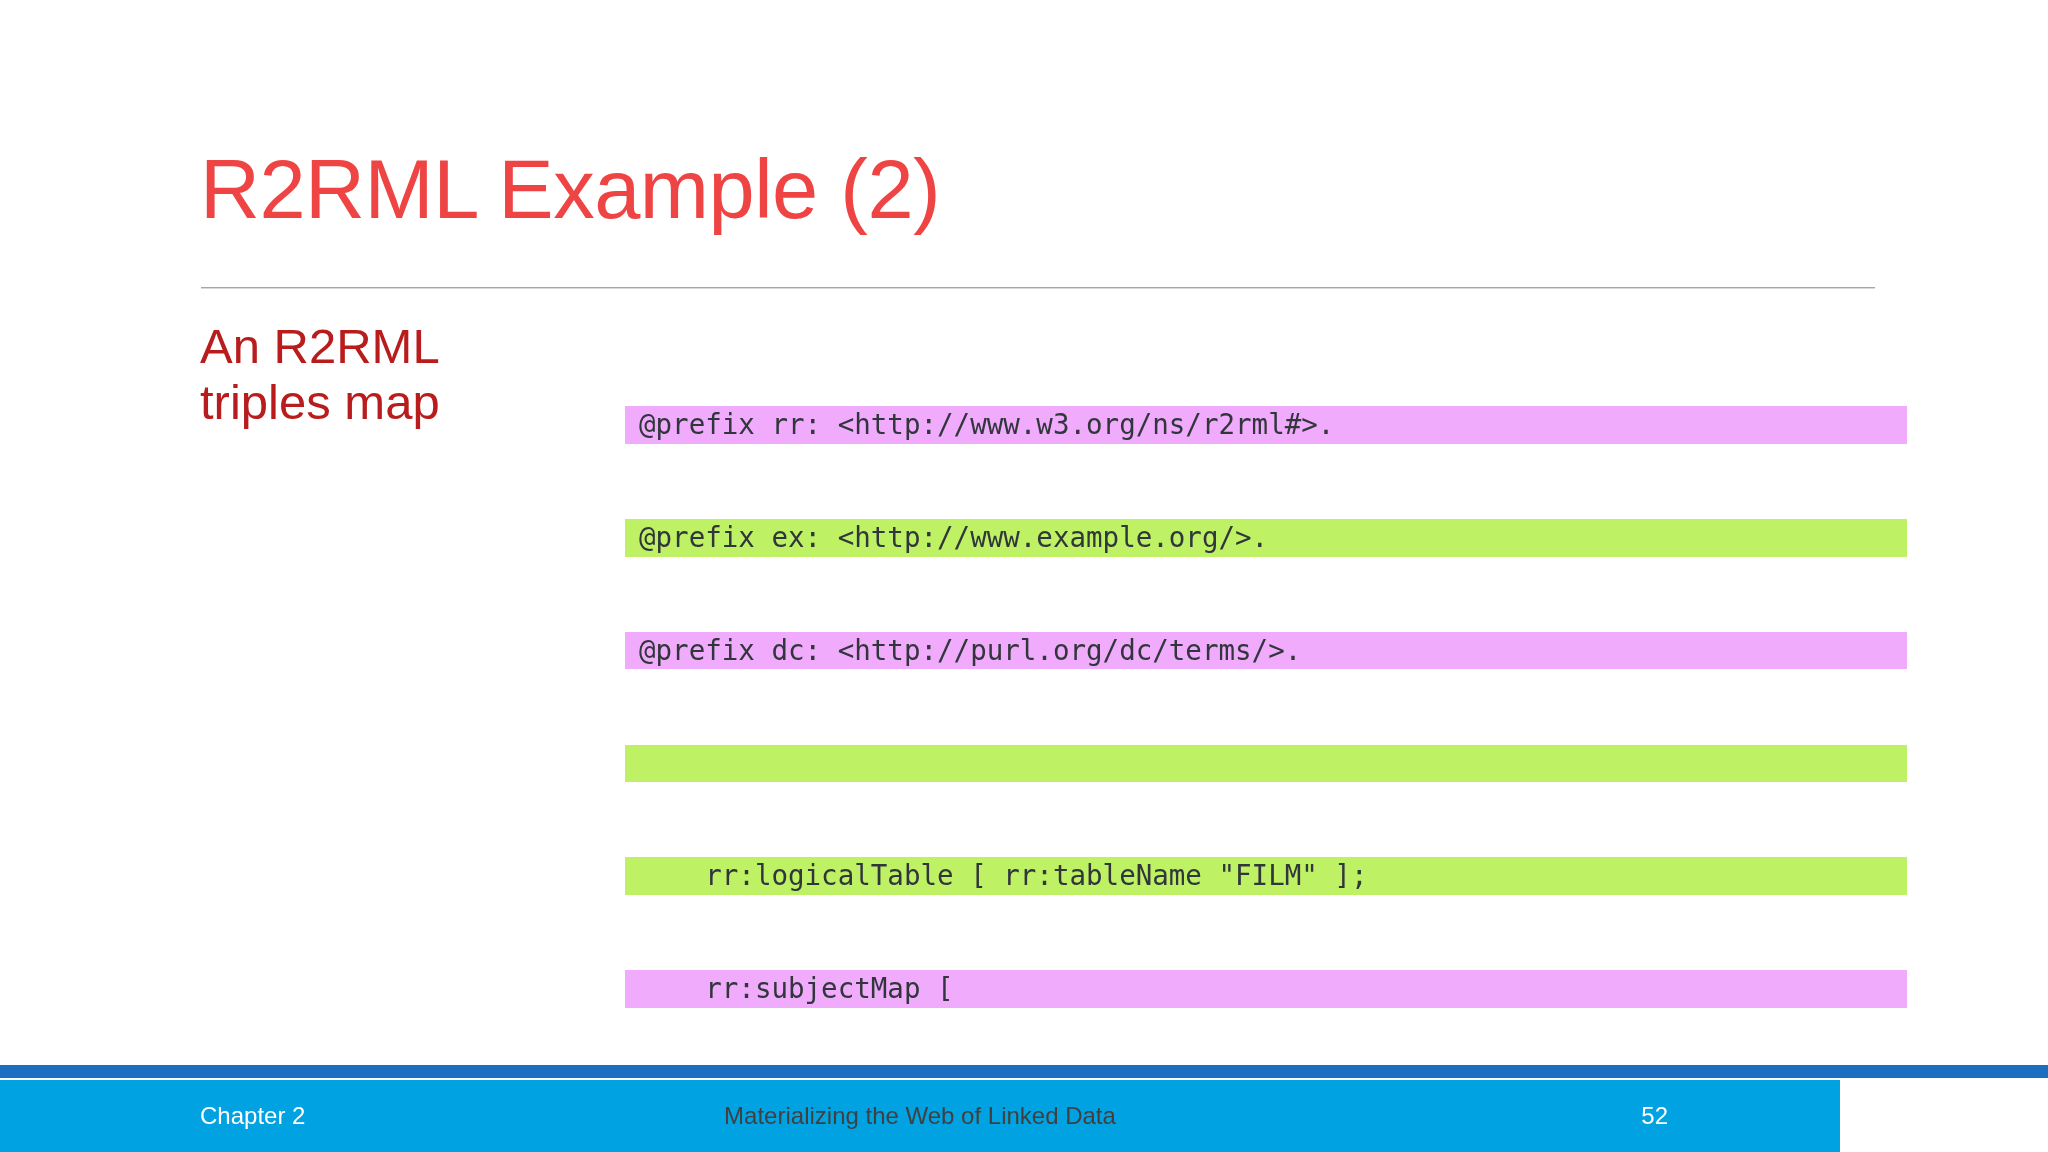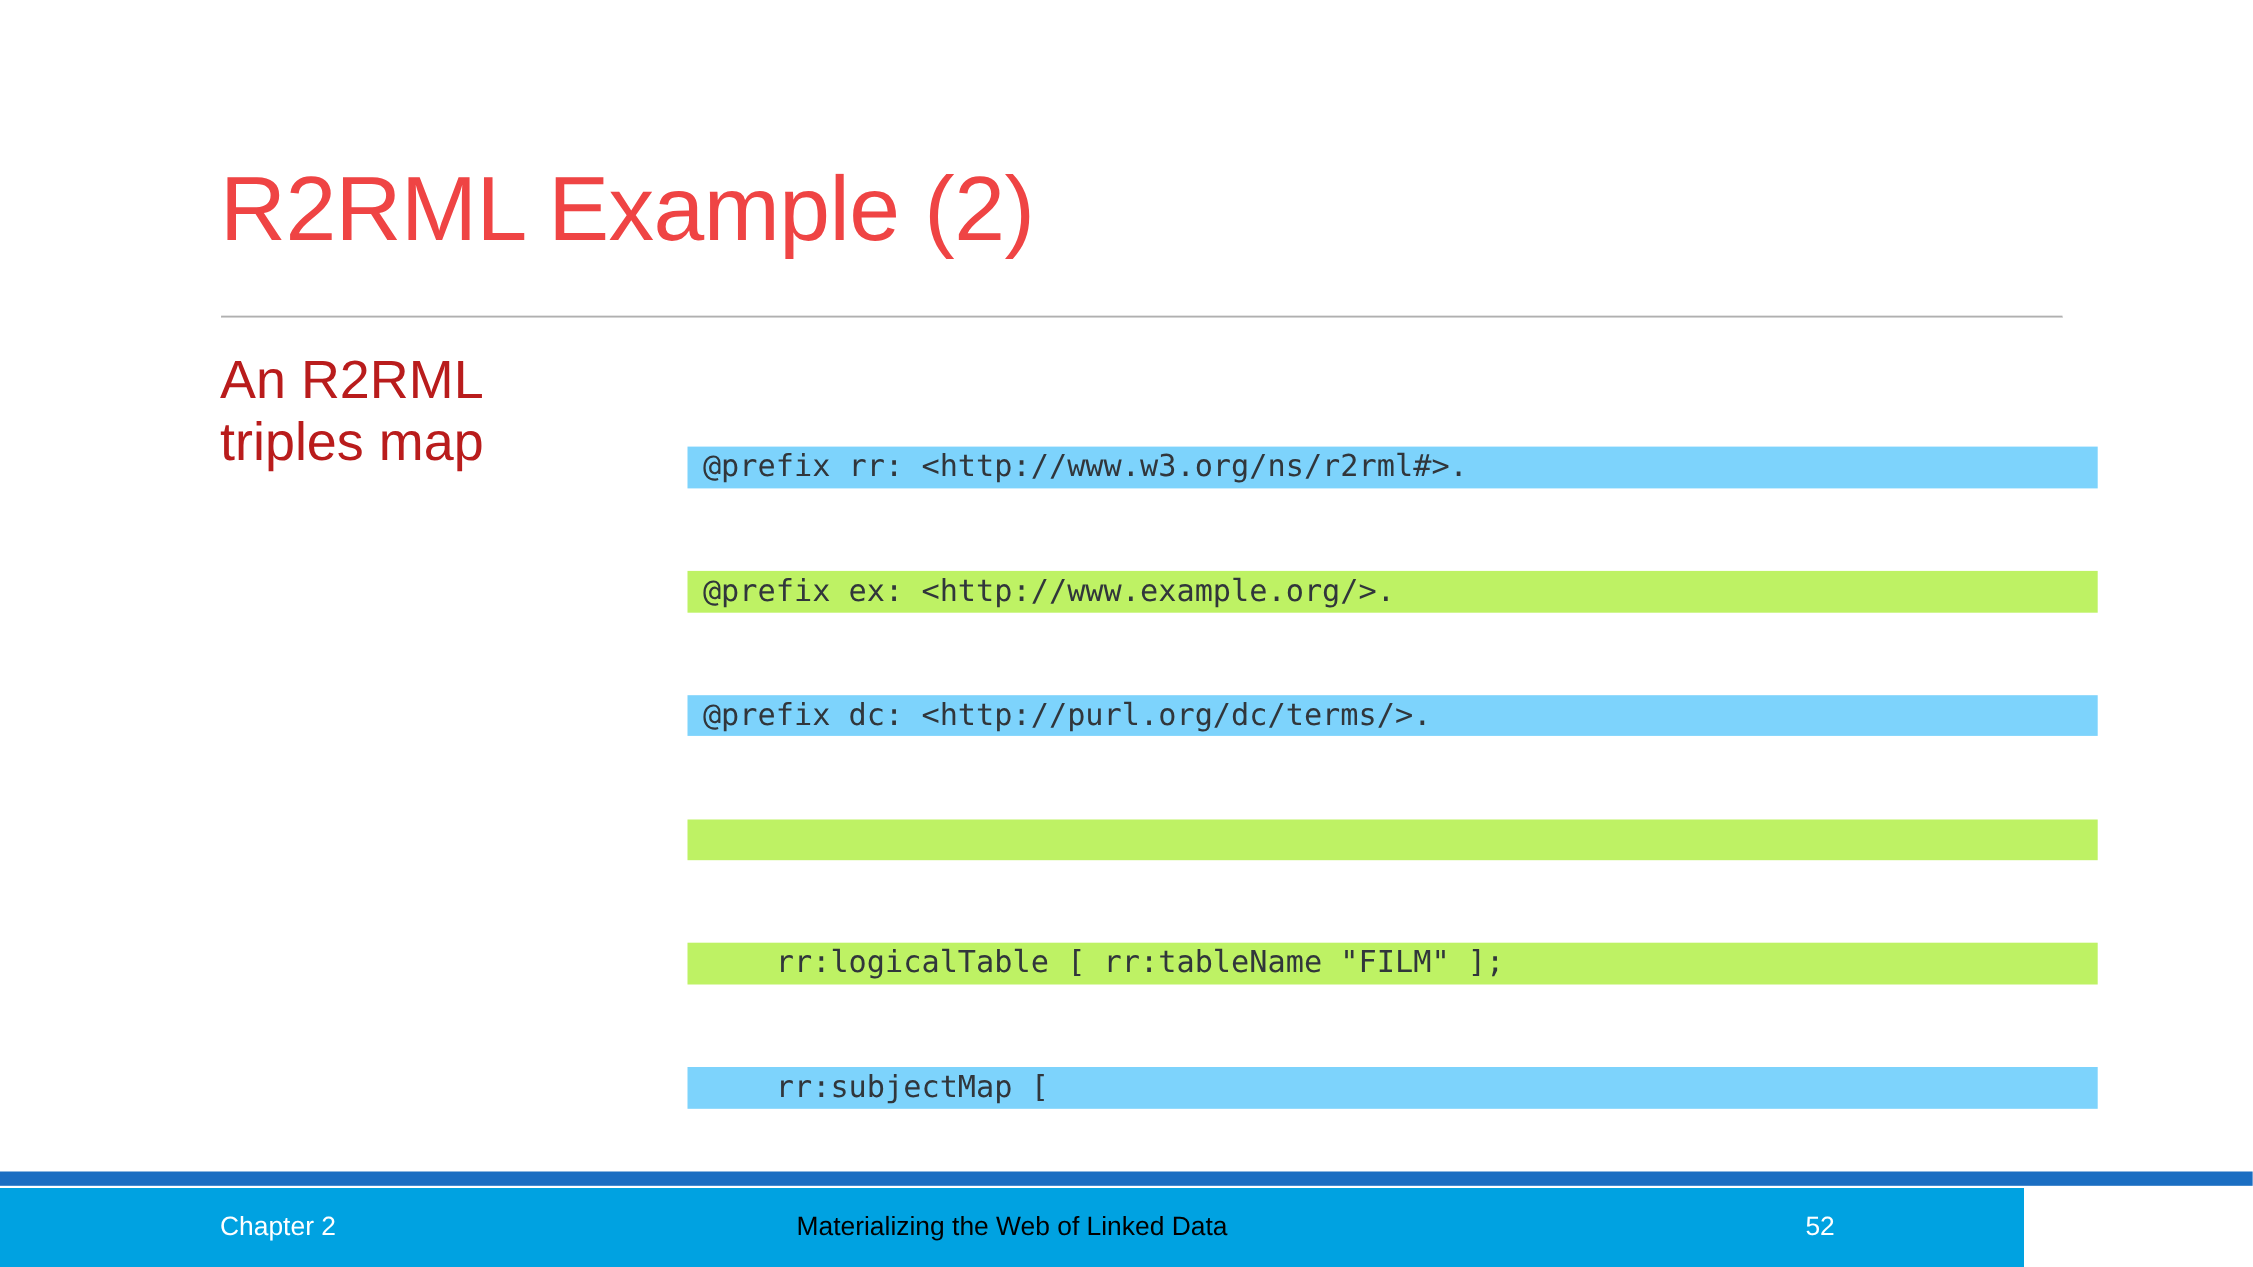--- a/index.html
+++ b/index.html
@@ -73,21 +73,21 @@
     letter-spacing: 0px;
   }
   #code-block .code-line {
     display: block;
     height: 37.6px;
     padding-left: 14px;
     box-sizing: border-box;
     white-space: pre;
     overflow: visible;
   }
-  #code-block .code-line.band-a { background: #7dd3fc; }
+  #code-block .code-line.band-a { background: #f0abfc; }
   #code-block .code-line.band-b { background: #bef264; }
 
   
   #footer-top-rule {
     position: absolute;
     left: 0;
     top: 1065px;
     width: 2048px;
     height: 13px;
     background: #1b6ec2;
@@ -108,21 +108,21 @@
     color: #ffffff;
     font-size: 24px;
   }
   #footer-bar .f-center {
     position: absolute;
     left: 0;
     right: 0;
     top: 50%;
     transform: translateY(-50%);
     text-align: center;
-    color: #000000;
+    color: #404040;
     font-size: 24px;
   }
   #footer-bar .f-right {
     position: absolute;
     right: 172px;
     top: 50%;
     transform: translateY(-50%);
     color: #ffffff;
     font-size: 24px;
   }

